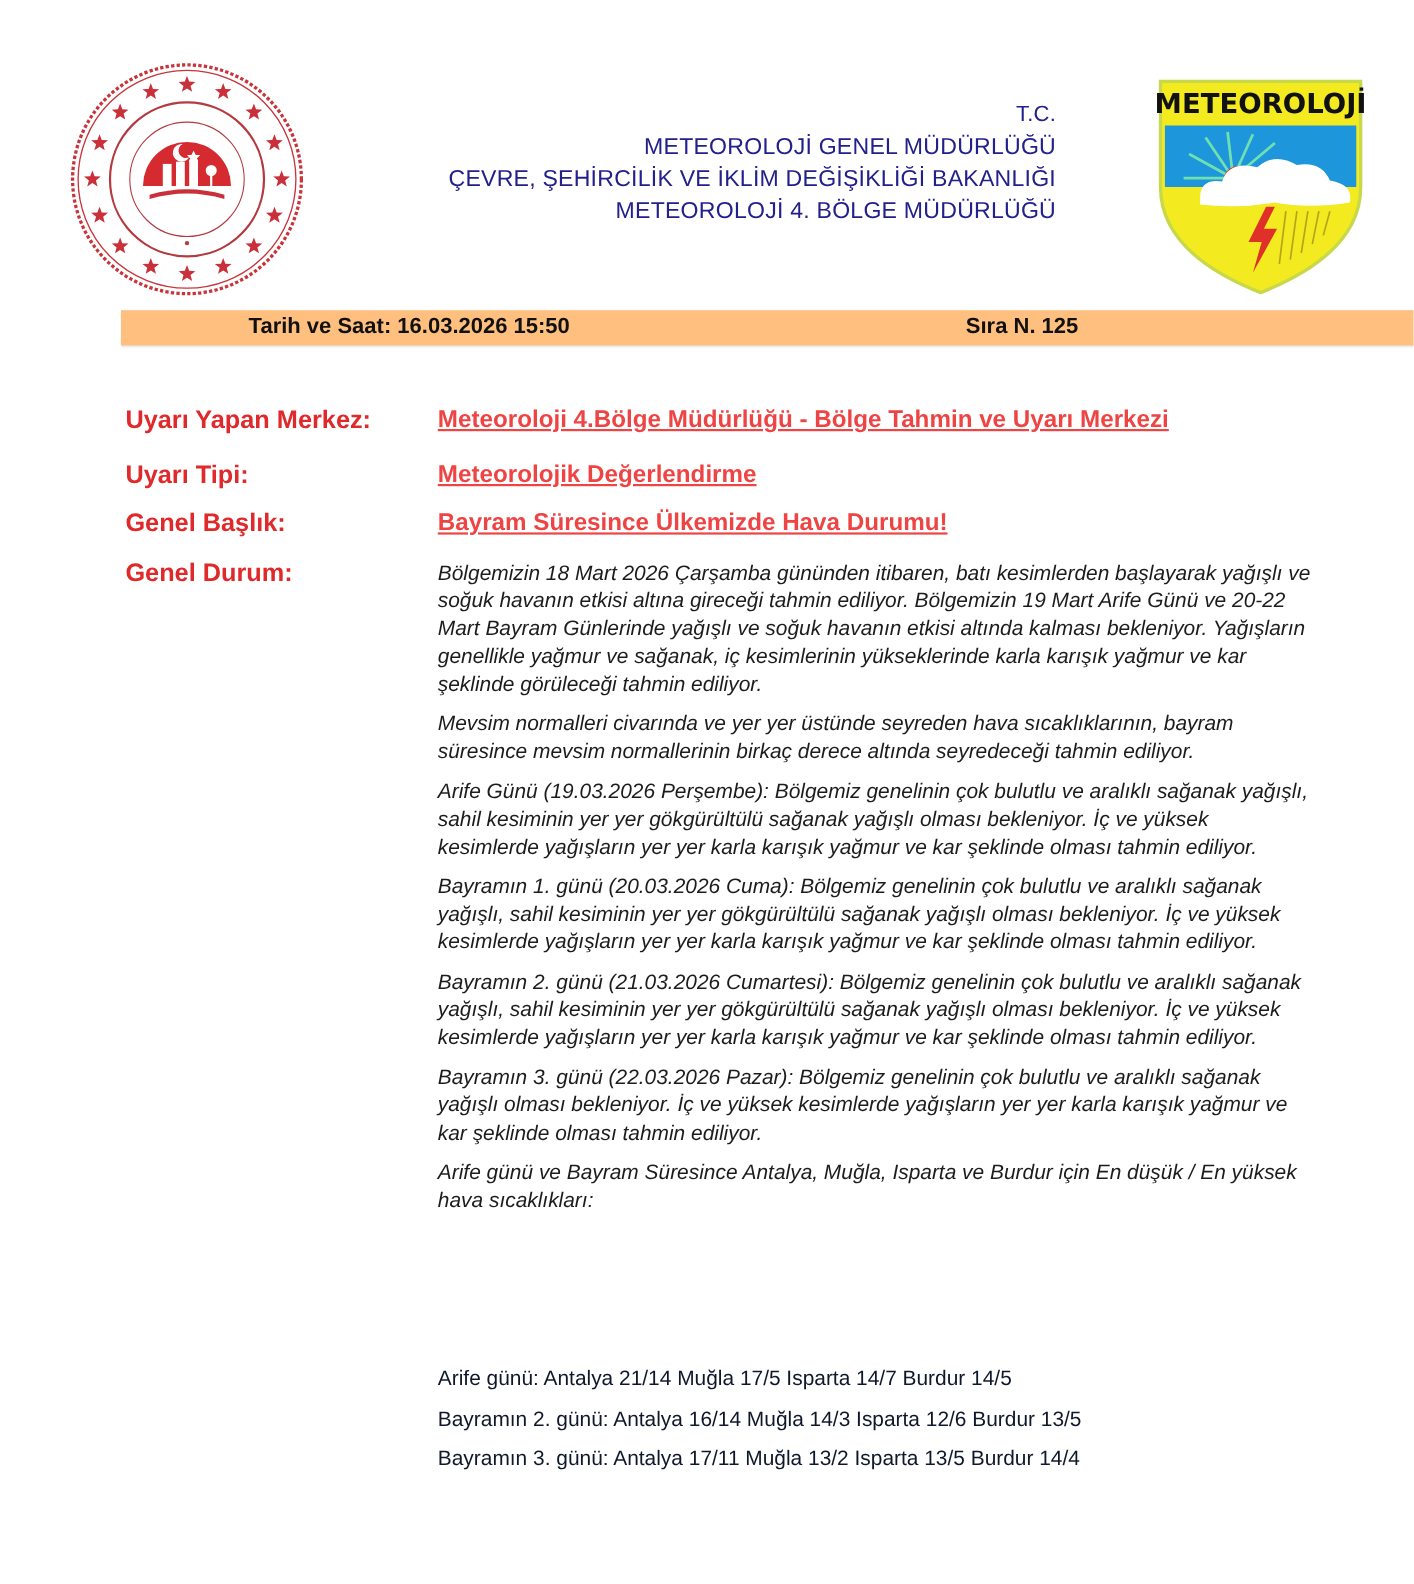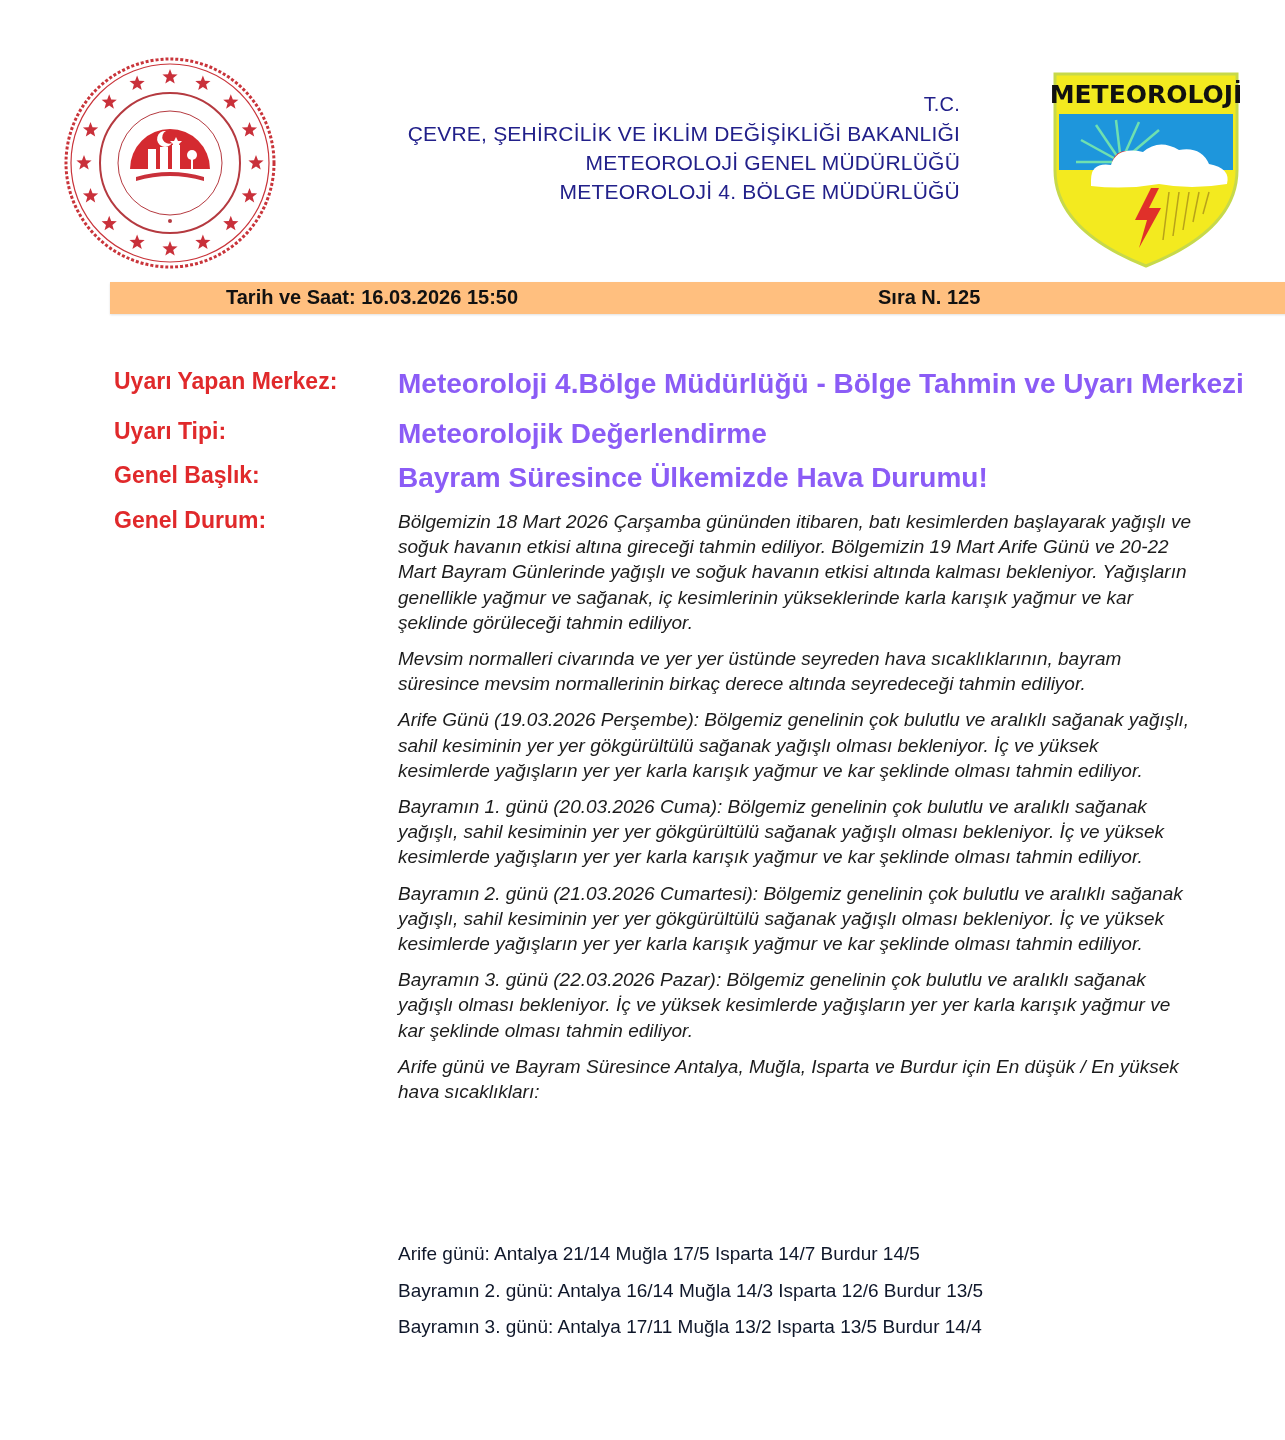--- a/index.html
+++ b/index.html
@@ -14,21 +14,21 @@
   .logo { position: absolute; left: 1004px; top: 70px; width: 190px; height: 200px; margin-left: 47px; }
 
   .info-bar { position: absolute; left: 110px; top: 282px; width: 1283px; height: 32px;
               background: #ffbf7f; box-shadow: 0 1px 2px rgba(0,0,0,0.12); }
   .info-bar span { position: absolute; top: 4px; font-size: 20px; font-weight: bold; color: #111; }
   .info-bar .date { left: 116px; }
   .info-bar .seq { left: 768px; }
 
   .row { position: absolute; left: 114px; }
   .label { position: absolute; left: 0; color: #e0292b; font-size: 23px; font-weight: bold; white-space: nowrap; }
-  .value { position: absolute; left: 284px; font-size: 28px; font-weight: bold; color: #8b5cf6; white-space: nowrap; }
+  .value { position: absolute; left: 284px; font-size: 22px; font-weight: bold; color: #ef4444; white-space: nowrap; text-decoration: underline; }
 
   .body-text { position: absolute; left: 398px; top: 509px; width: 795px; font-size: 19px;
                line-height: 25.2px; color: #1c1c1c; font-style: italic; }
   .body-text p { margin: 0 0 11px 0; }
   .temps { position: absolute; left: 398px; top: 1240px; font-size: 19px; color: #0f172a; }
   .temps div { height: 36.5px; line-height: 28px; white-space: nowrap; }
 </style>
 </head>
 <body>
 
@@ -64,22 +64,22 @@
     <rect x="110" y="90" width="8" height="26" fill="#fff"></rect>
     <circle cx="130" cy="100" r="5" fill="#fff"></circle>
     <rect x="129" y="104" width="2" height="10" fill="#fff"></rect>
     <path d="M 74 122 Q 108 112 142 122 L 142 126 Q 108 116 74 126 Z" fill="#c9303a"></path>
     <circle cx="108" cy="166" r="2" fill="#b53a40"></circle>
   </svg>
 </div>
 
 <div class="header-text">
   <div class="tc">T.C.</div>
+  <div>METEOROLOJİ GENEL MÜDÜRLÜĞÜ</div>
   <div>ÇEVRE, ŞEHİRCİLİK VE İKLİM DEĞİŞİKLİĞİ BAKANLIĞI</div>
-  <div>METEOROLOJİ GENEL MÜDÜRLÜĞÜ</div>
   <div>METEOROLOJİ 4. BÖLGE MÜDÜRLÜĞÜ</div>
 </div>
 
 <div class="logo">
   <svg width="190" height="200" viewBox="0 0 190 200">
     <path d="M4 4 H186 V100 Q186 160 95 196 Q4 160 4 100 Z" fill="#f3ea1f" stroke="#c7d94a" stroke-width="3"></path>
     <rect x="6" y="6" width="178" height="36" fill="#f3ea1f"></rect>
     <text x="95" y="33" text-anchor="middle" font-family="'DejaVu Sans', sans-serif" font-weight="bold" font-size="25" fill="#111">METEOROLOJİ</text>
     <path d="M8 44 H182 V100 H8 Z" fill="#1e96dc"></path>
     <g stroke="#6fe0b0" stroke-width="2.5">

